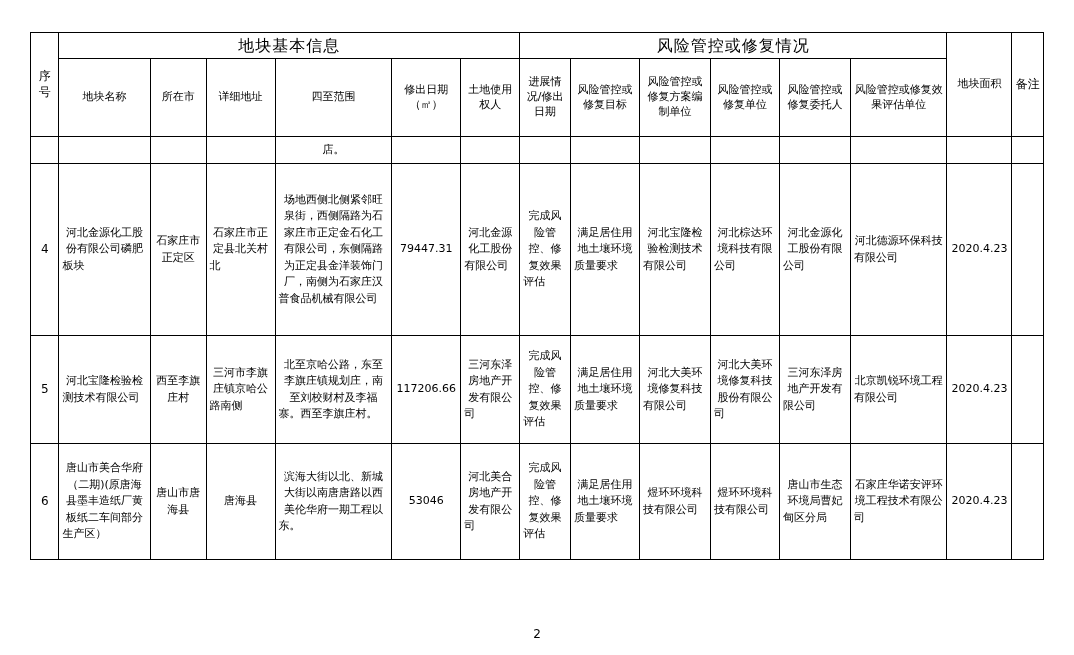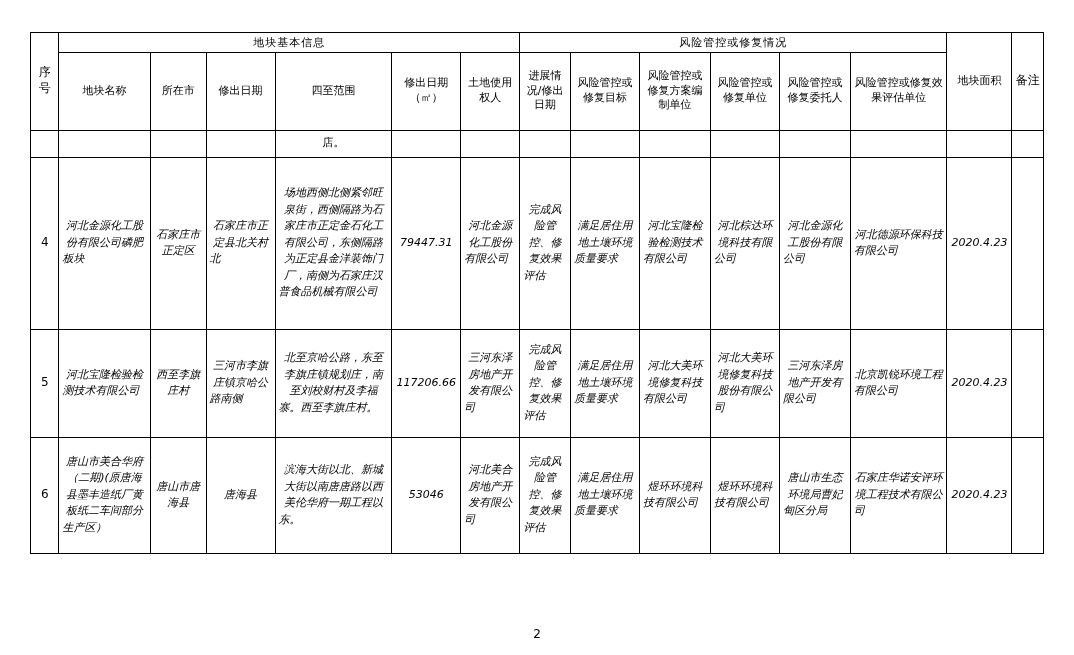--- a/index.html
+++ b/index.html
@@ -31,37 +31,36 @@
   table.doc td, table.doc th {
     border: 1px solid #000000;
     vertical-align: middle;
     padding: 2px 3px;
     font-weight: normal;
     text-align: center;
     word-break: break-all;
     overflow: hidden;
   }
   .hdr-group {
-    font-size: 11px;
+    font-size: 16px;
     letter-spacing: 1px;
     font-family: Liberation Serif, serif;
   }
   .hdr-cell {
     font-size: 11px;
     line-height: 1.35;
   }
   .hdr-seq, .hdr-note {
     font-size: 12px;
   }
   .row-cell {
     font-size: 11px;
     line-height: 1.5;
     text-align: justify;
     text-align-last: left;
-    font-style: italic;
   }
   .c-center {
     text-align: center;
     text-align-last: center;
   }
   .seq-cell {
     font-size: 12px;
     text-align: center;
   }
   .cont-row td {
@@ -123,21 +122,21 @@
       <tr>
         <th rowspan="2" class="hdr-seq">序号</th>
         <th colspan="6" class="hdr-group">地块基本信息</th>
         <th colspan="6" class="hdr-group">风险管控或修复情况</th>
         <th rowspan="2" class="hdr-cell">地块面积</th>
         <th rowspan="2" class="hdr-note">备注</th>
       </tr>
       <tr style="height:78px;">
         <th class="hdr-cell">地块名称</th>
         <th class="hdr-cell">所在市</th>
-        <th class="hdr-cell">修出日期</th>
+        <th class="hdr-cell">详细地址</th>
         <th class="hdr-cell">四至范围</th>
         <th class="hdr-cell">修出日期（㎡）</th>
         <th class="hdr-cell">土地使用权人</th>
         <th class="hdr-cell">进展情况/修出日期</th>
         <th class="hdr-cell">风险管控或修复目标</th>
         <th class="hdr-cell">风险管控或修复方案编制单位</th>
         <th class="hdr-cell">风险管控或修复单位</th>
         <th class="hdr-cell">风险管控或修复委托人</th>
         <th class="hdr-cell">风险管控或修复效果评估单位</th>
       </tr>

